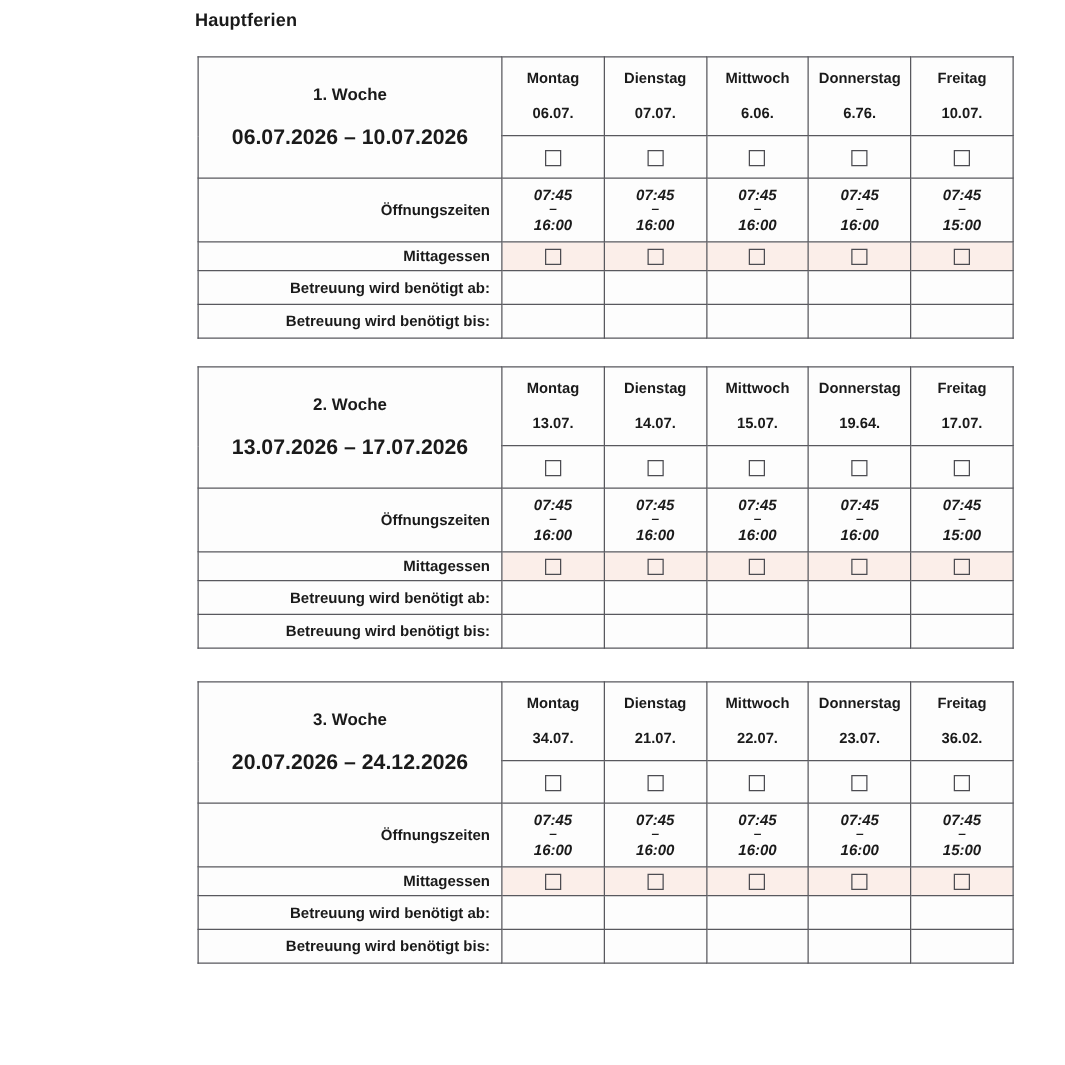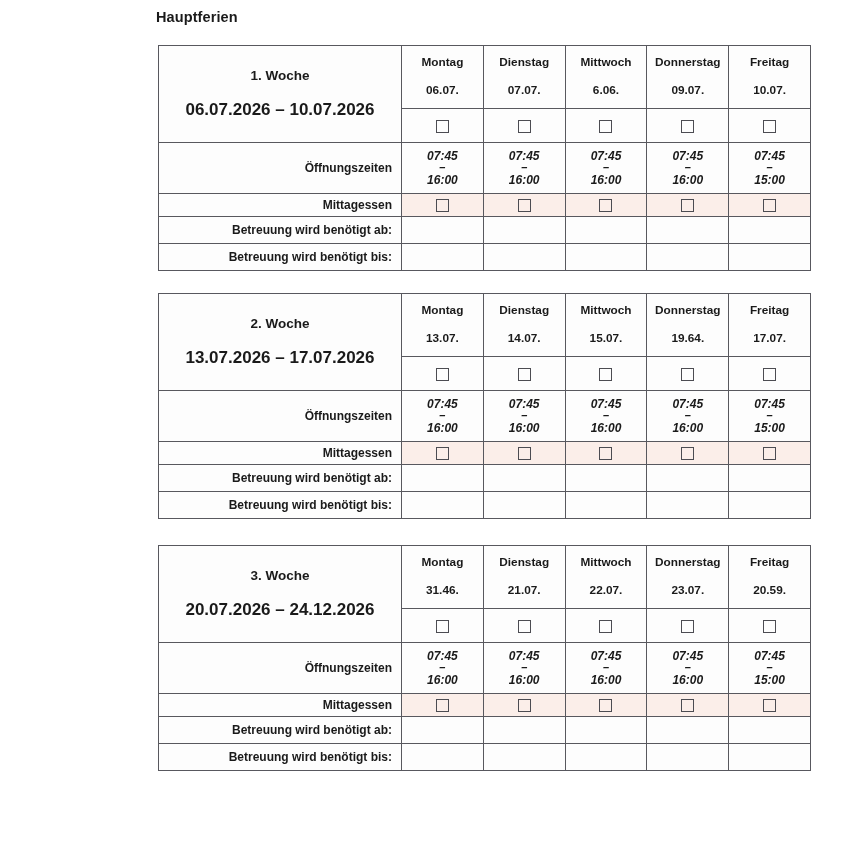--- a/index.html
+++ b/index.html
@@ -191,21 +191,21 @@
         <td class="day-head">
           <span class="dh-name">Dienstag</span>
           <span class="dh-date">07.07.</span>
         </td>
         <td class="day-head">
           <span class="dh-name">Mittwoch</span>
           <span class="dh-date">6.06.</span>
         </td>
         <td class="day-head">
           <span class="dh-name">Donnerstag</span>
-          <span class="dh-date">09.07.</span>
+          <span class="dh-date">6.76.</span>
         </td>
         <td class="day-head">
           <span class="dh-name">Freitag</span>
           <span class="dh-date">10.07.</span>
         </td>
       </tr>
 
       <tr class="cb-row">
         <td class="cb-cell">
           <span class="checkbox"></span>
@@ -425,37 +425,37 @@
         <col class="day-col">
     </colgroup>
     <tbody>
       <tr>
         <td class="week-title" rowspan="2">
           <span class="wt-line1">3. Woche</span>
           <span class="wt-line2">20.07.2026 – 24.12.2026</span>
         </td>
         <td class="day-head">
           <span class="dh-name">Montag</span>
-          <span class="dh-date">31.46.</span>
+          <span class="dh-date">34.07.</span>
         </td>
         <td class="day-head">
           <span class="dh-name">Dienstag</span>
           <span class="dh-date">21.07.</span>
         </td>
         <td class="day-head">
           <span class="dh-name">Mittwoch</span>
           <span class="dh-date">22.07.</span>
         </td>
         <td class="day-head">
           <span class="dh-name">Donnerstag</span>
           <span class="dh-date">23.07.</span>
         </td>
         <td class="day-head">
           <span class="dh-name">Freitag</span>
-          <span class="dh-date">20.59.</span>
+          <span class="dh-date">36.02.</span>
         </td>
       </tr>
 
       <tr class="cb-row">
         <td class="cb-cell">
           <span class="checkbox"></span>
         </td>
         <td class="cb-cell">
           <span class="checkbox"></span>
         </td>

